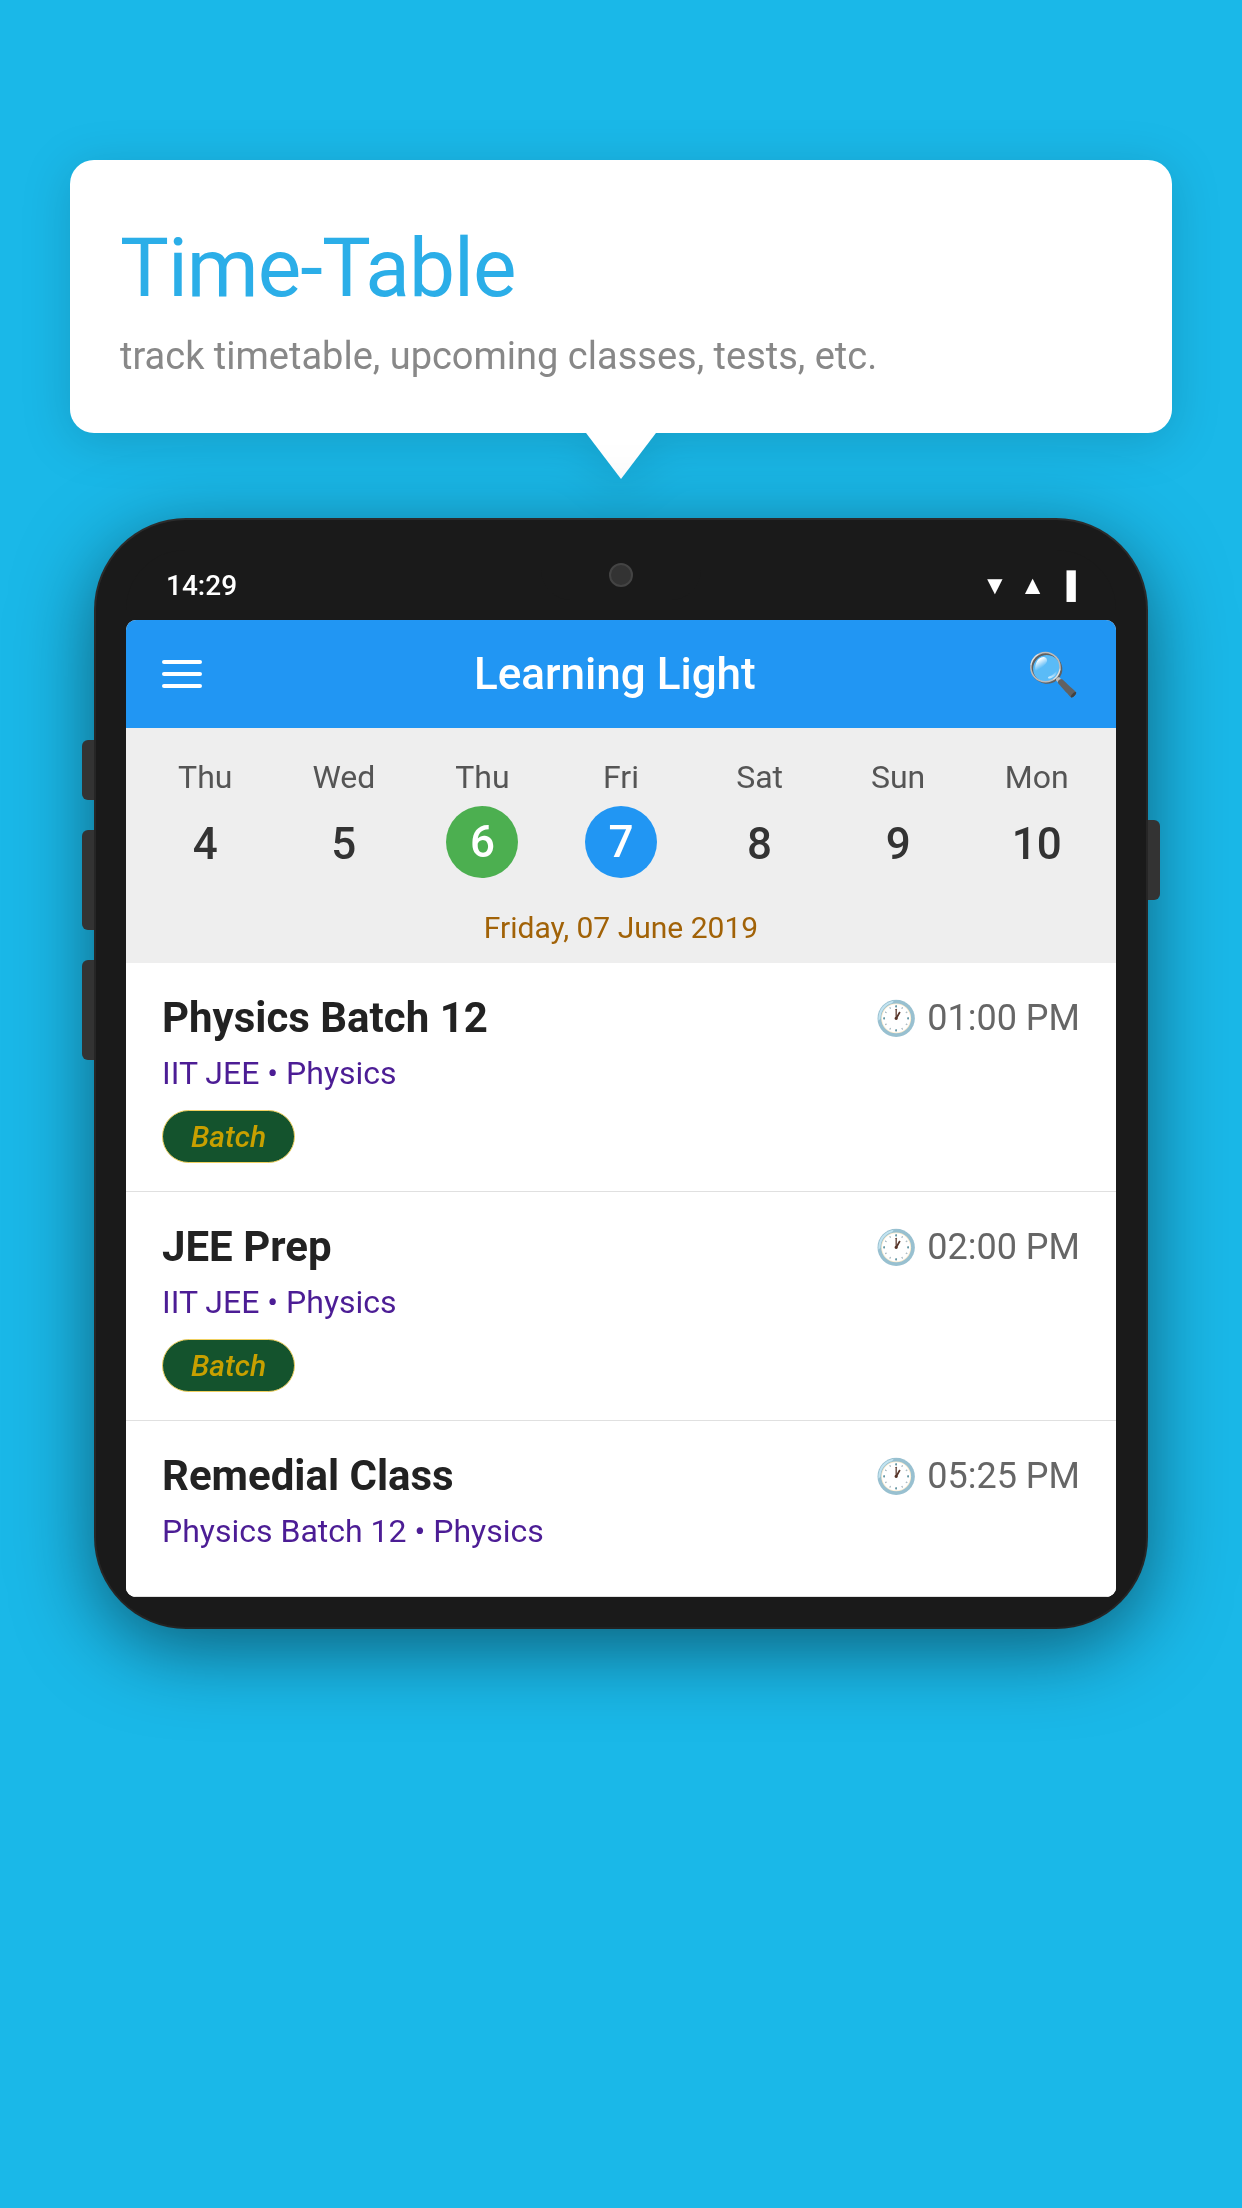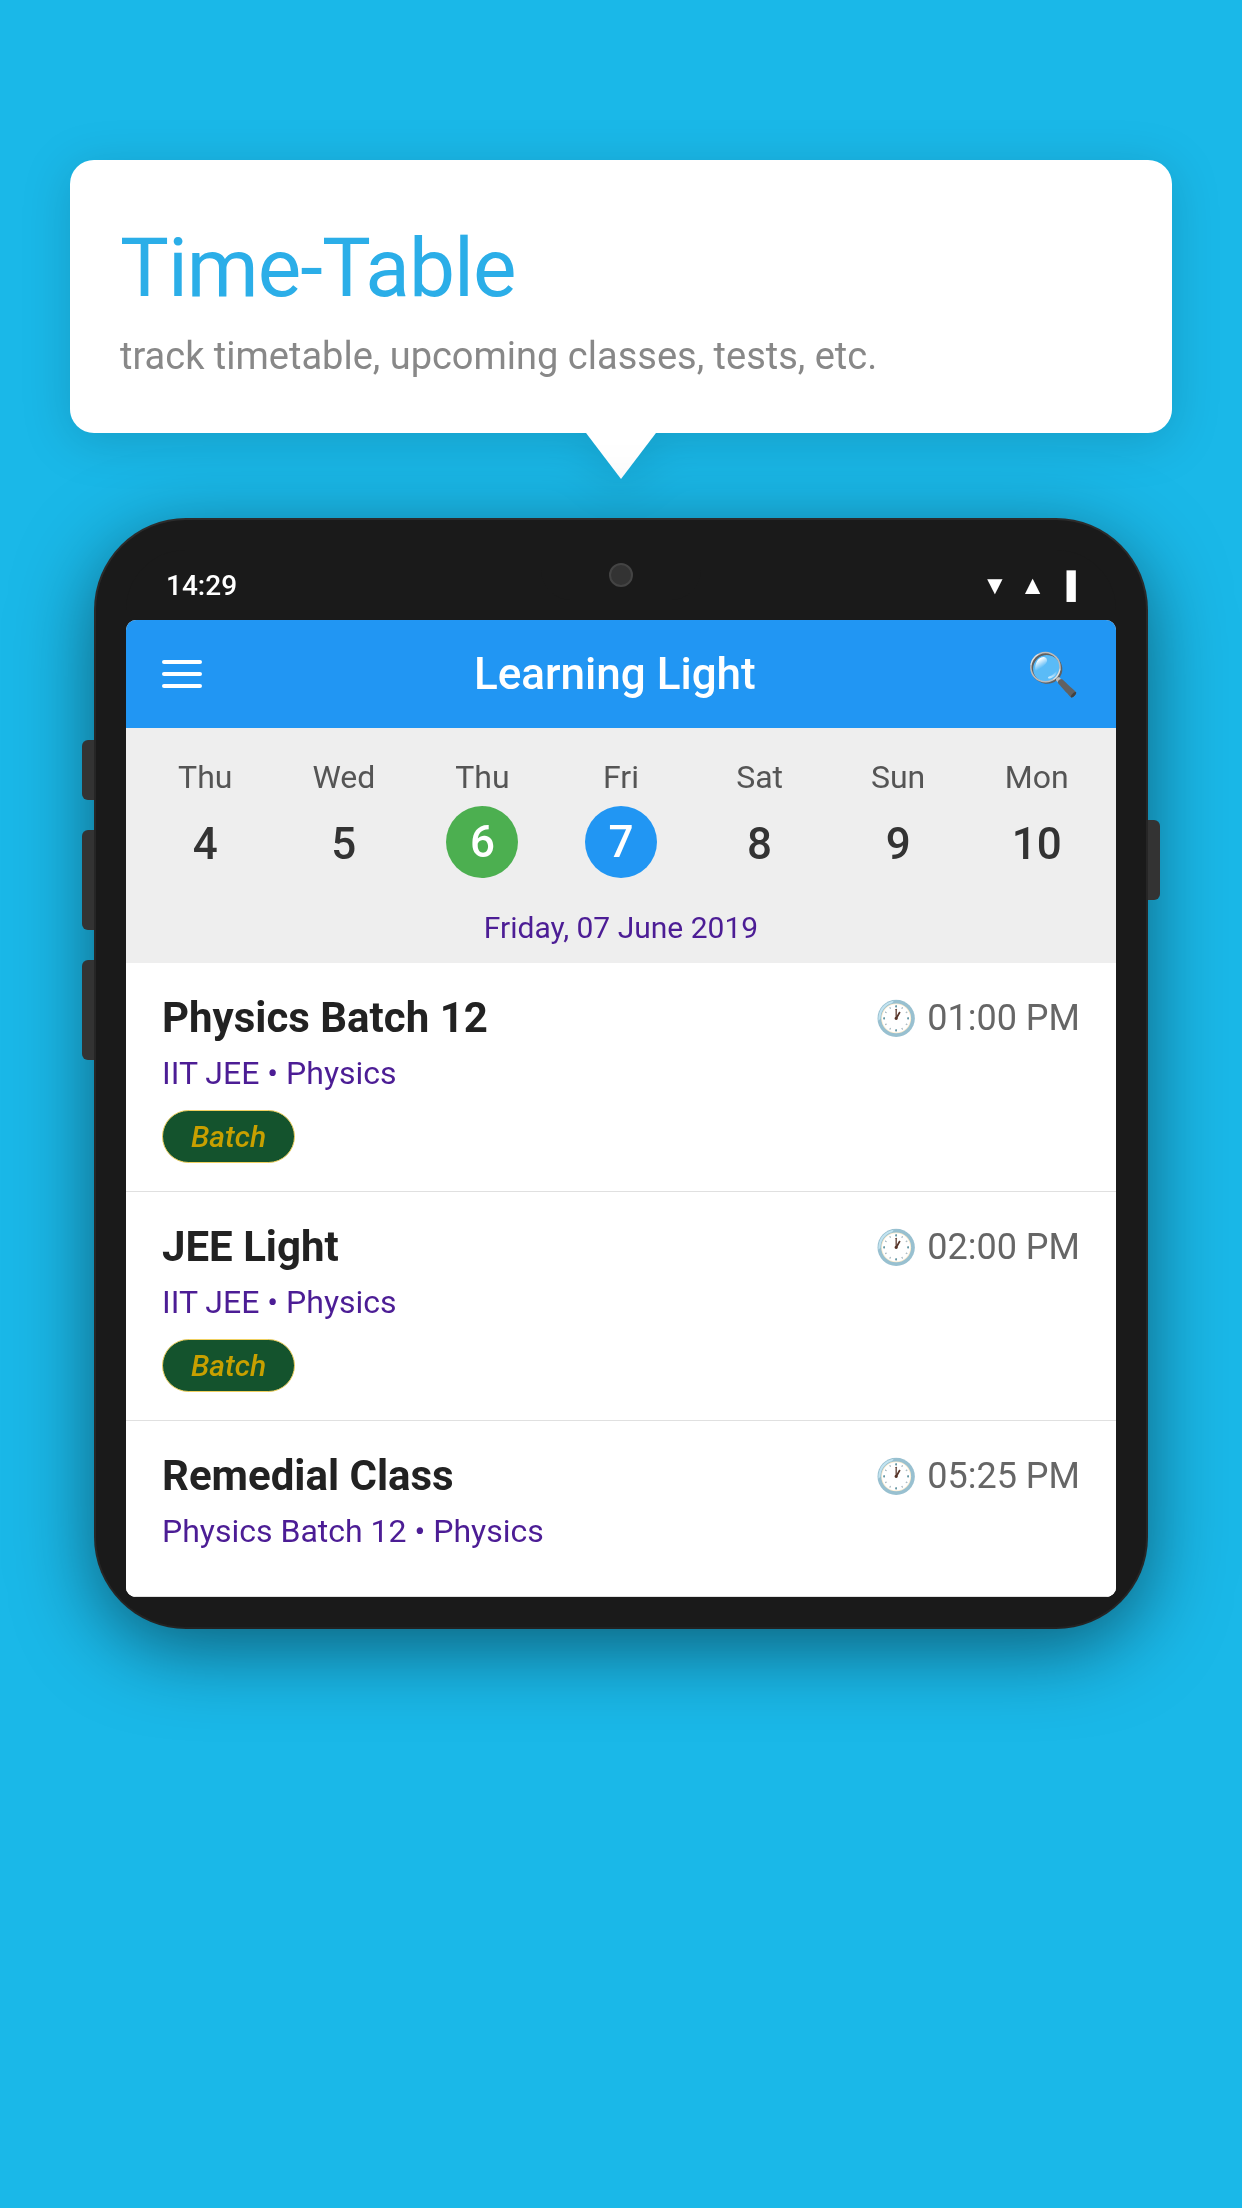--- a/index.html
+++ b/index.html
@@ -218,21 +218,21 @@
       border-radius: 50%;
       width: 72px;
       height: 72px;
       margin: 0 auto;
       font-size: 44px;
     }
 
     .selected-date-label {
       text-align: center;
       font-size: 30px;
-      color: #4c1d95;
+      color: #a16207;
       padding: 10px 0 18px;
       background: #eeeeee;
     }
 
     
     .schedule-list {
       background: white;
     }
 
     .schedule-item {
@@ -398,21 +398,21 @@
               <span class="clock-icon">🕐</span>
               <span>01:00 PM</span>
             </div>
           </div>
           <div class="schedule-item-subtitle">IIT JEE • Physics</div>
           <div class="batch-badge">Batch</div>
         </div>
 
         <div class="schedule-item">
           <div class="schedule-item-header">
-            <div class="schedule-item-title">JEE Light</div>
+            <div class="schedule-item-title">JEE Prep</div>
             <div class="schedule-item-time">
               <span class="clock-icon">🕐</span>
               <span>02:00 PM</span>
             </div>
           </div>
           <div class="schedule-item-subtitle">IIT JEE • Physics</div>
           <div class="batch-badge">Batch</div>
         </div>
 
         <div class="schedule-item">

